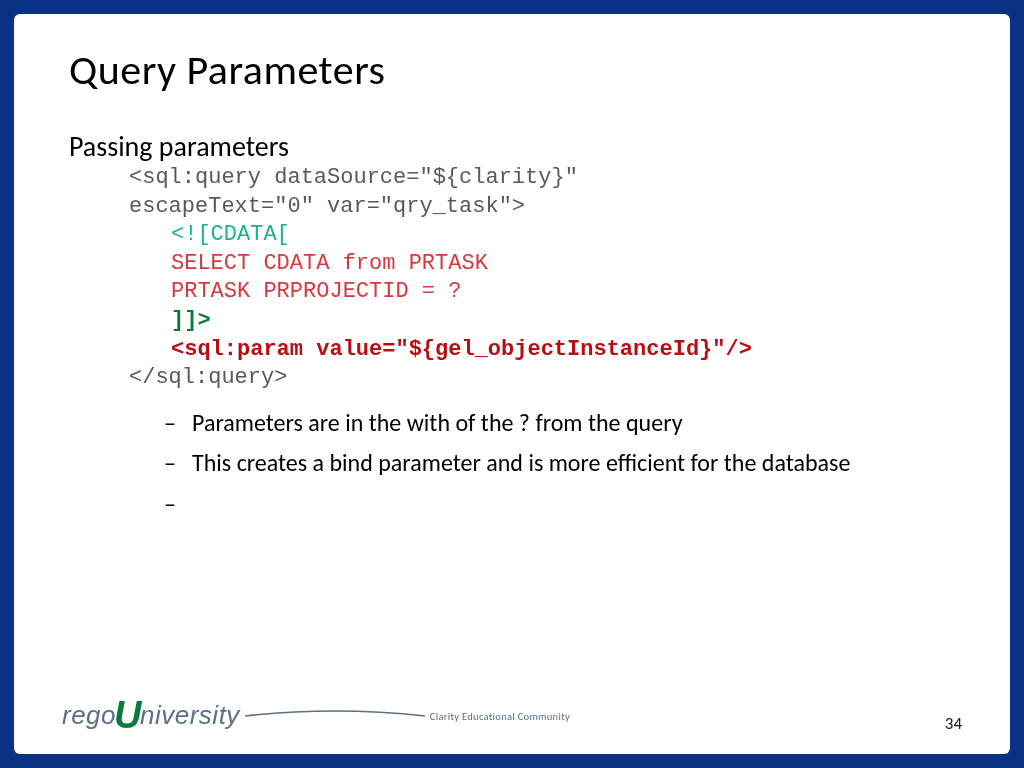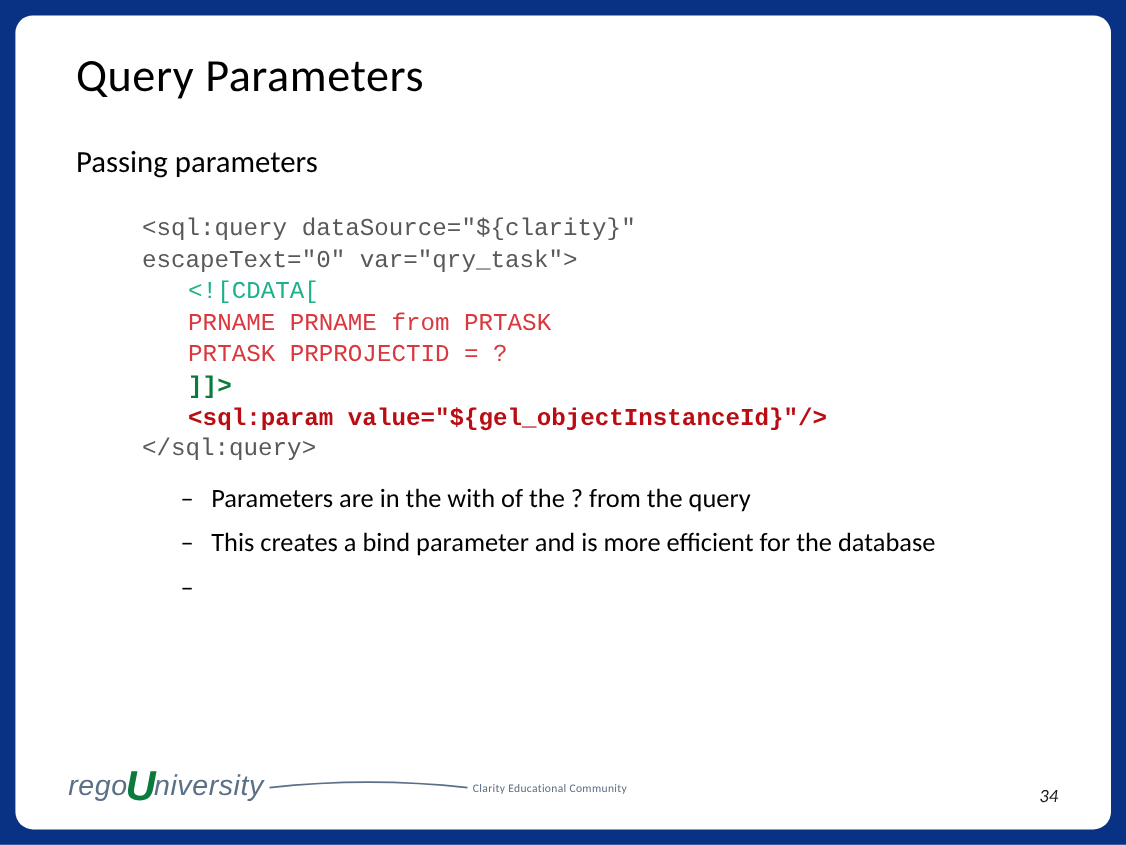--- a/index.html
+++ b/index.html
@@ -8,36 +8,36 @@
     height: 768px;
     background: #0a3284;
     font-family: Calibri, "Segoe UI", Arial, sans-serif;
     position: relative;
     overflow: hidden;
   }
   .slide {
     position: absolute;
     top: 14px; left: 14px; right: 14px; bottom: 14px;
     background: #ffffff;
-    border-radius: 16px;
+    border-radius: 6px;
     padding: 30px 55px 20px 55px;
     display: flex;
     flex-direction: column;
   }
   .title {
     font-size: 42px;
     color: #000;
     font-weight: 400;
     margin-bottom: 34px;
     letter-spacing: 0.5px;
   }
   .subtitle {
     font-size: 28px;
     color: #000;
-    margin-bottom: 31px;
+    margin-bottom: 0;
   }
   .code-block {
     margin-left: 60px;
     font-family: "Courier New", monospace;
     font-size: 22px;
     line-height: 1.3;
     color: #595959;
   }
   .code-block .indent1 { margin-left: 42px; }
   .cdata     { color: #1cb18a; }
@@ -98,37 +98,36 @@
   }
   .tagline {
     font-size: 10.5px;
     color: #5a7086;
     margin-top: 2px;
     letter-spacing: 0.3px;
   }
   .page-num {
     font-size: 17px;
     color: #1a1a1a;
-    font-style: italic;
   }
 </style>
 </head>
 <body>
 
 <div class="slide">
 
   <div class="title">Query Parameters</div>
 
   <div class="subtitle">Passing parameters</div>
 
   <div class="code-block">
     <div>&lt;sql:query dataSource="${clarity}"</div>
     <div>escapeText="0" var="qry_task"&gt;</div>
     <div class="indent1 cdata">&lt;![CDATA[</div>
-    <div class="indent1 sql">PRNAME PRNAME from PRTASK</div>
+    <div class="indent1 sql">SELECT CDATA from PRTASK</div>
     <div class="indent1 sql">PRTASK PRPROJECTID = ?</div>
     <div class="indent1 close-cdata">]]&gt;</div>
     <div class="indent1 param">&lt;sql:param value="${gel_objectInstanceId}"/&gt;</div>
     <div>&lt;/sql:query&gt;</div>
   </div>
 
   <div class="bullets">
     <div class="item">
       <span class="dash">–</span>
       <span>Parameters are in the with of the ? from the query</span>

